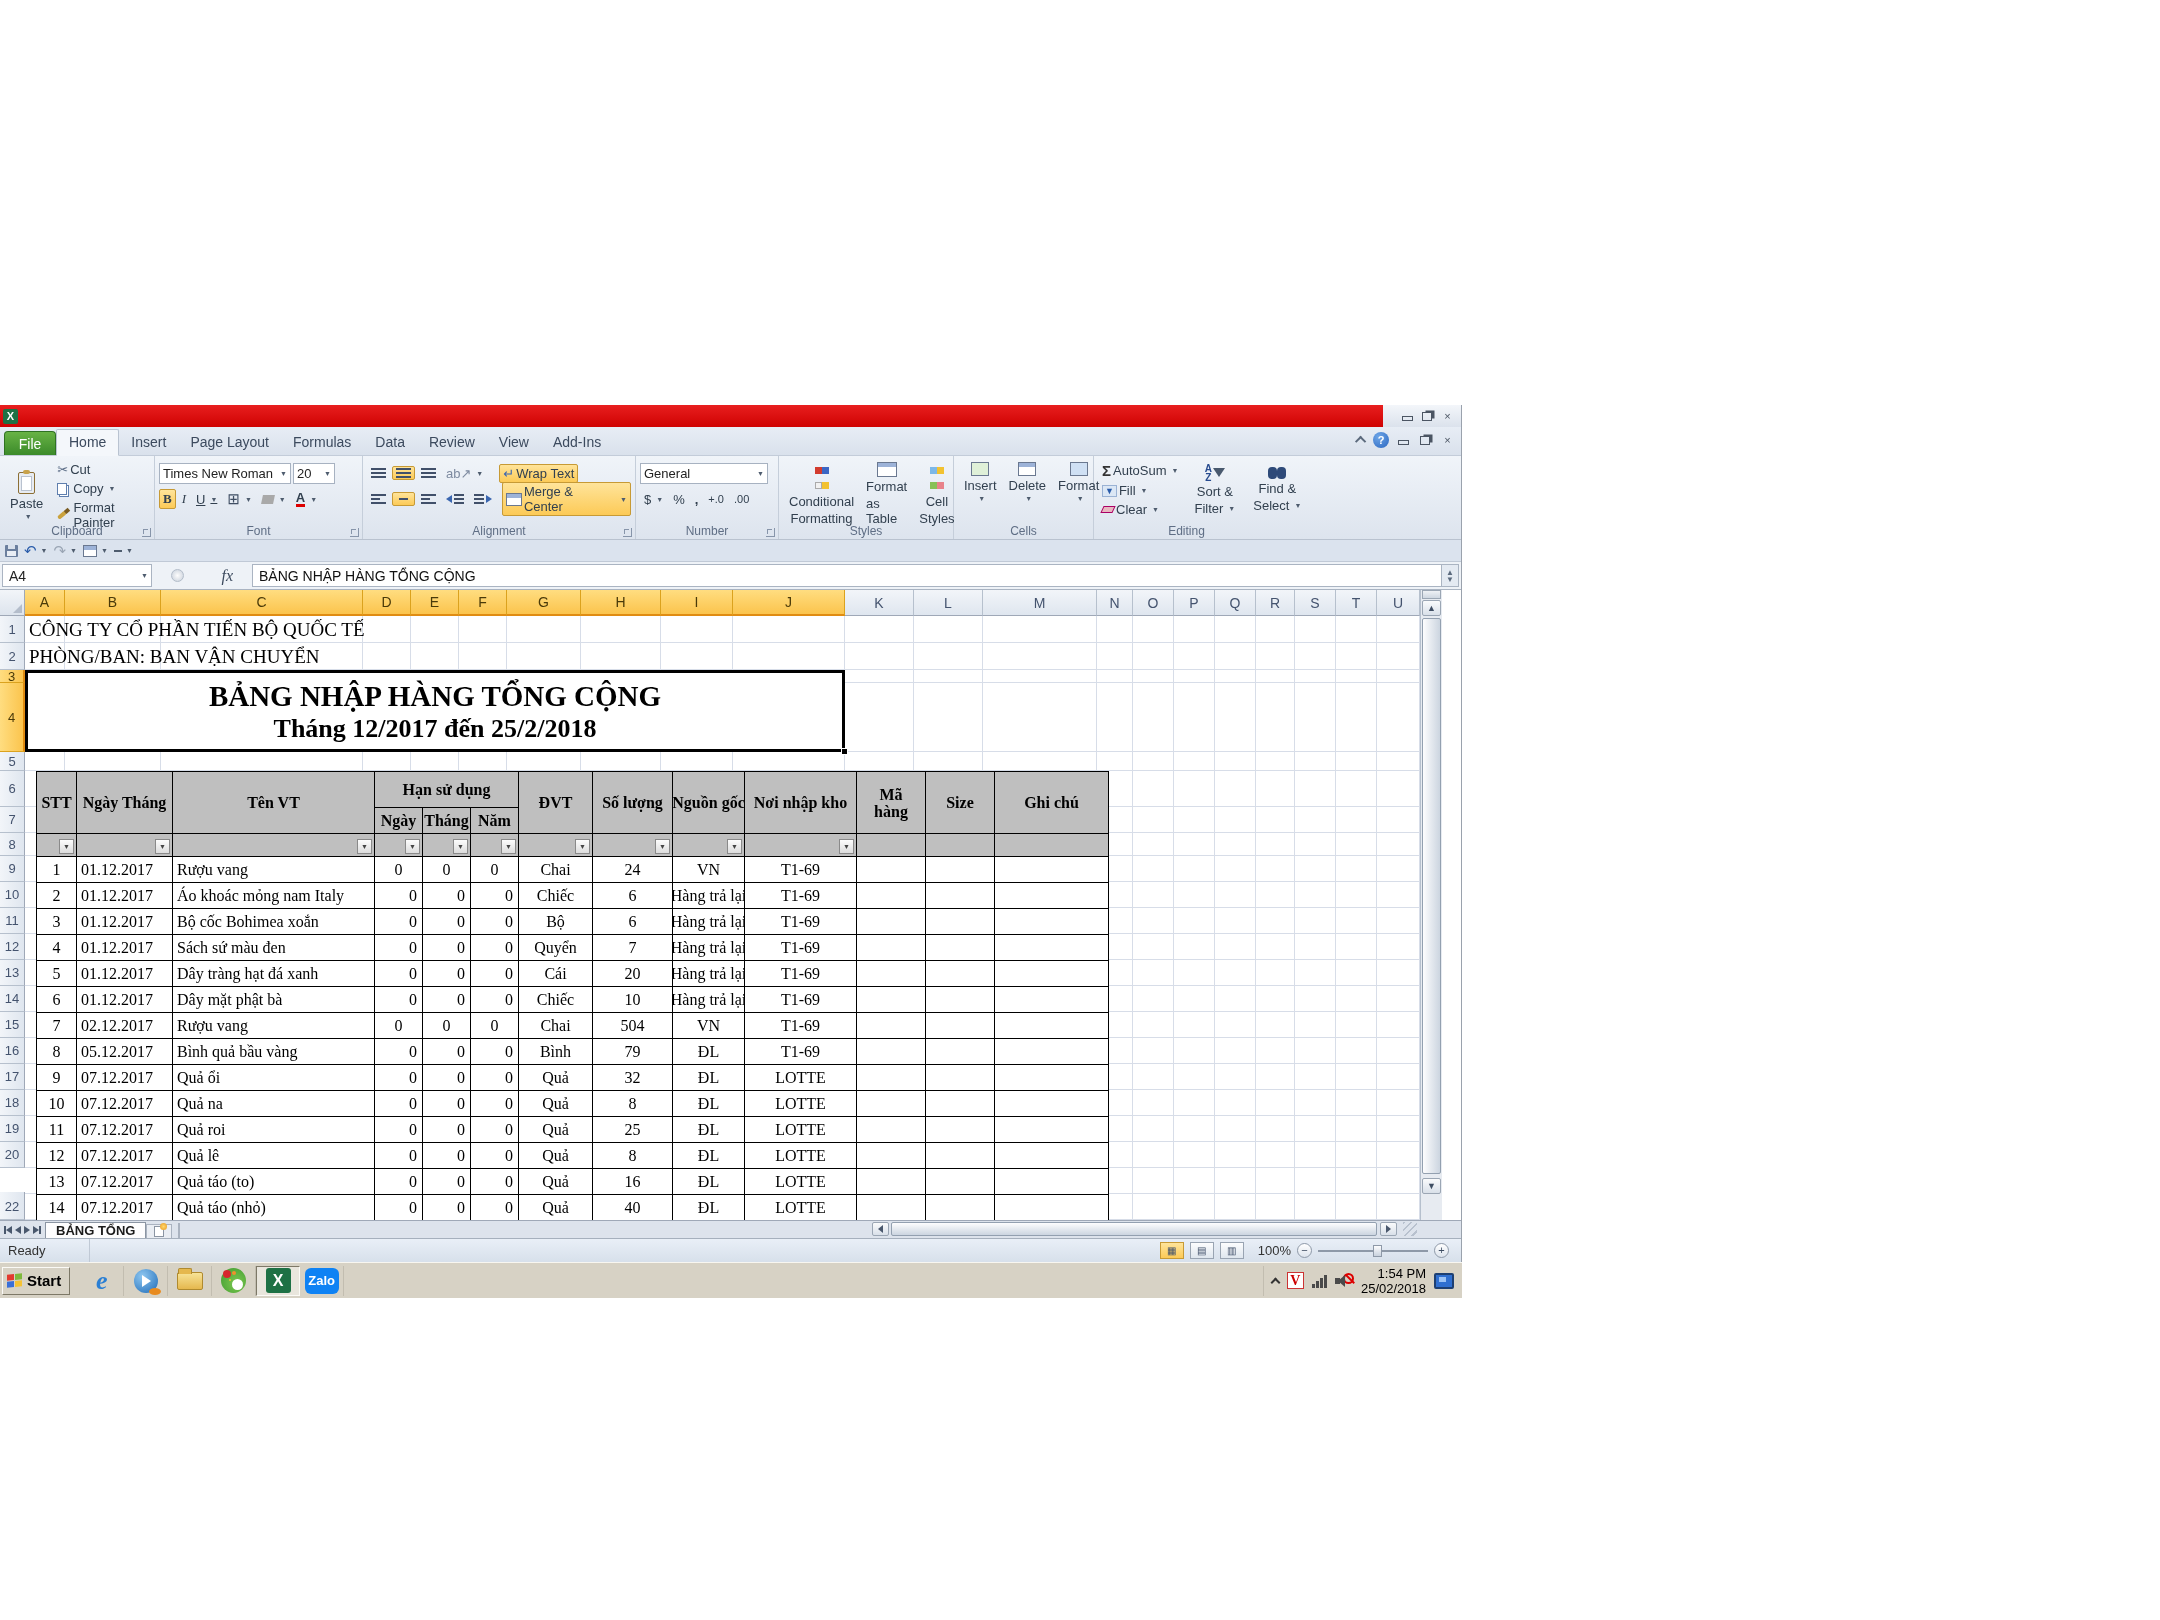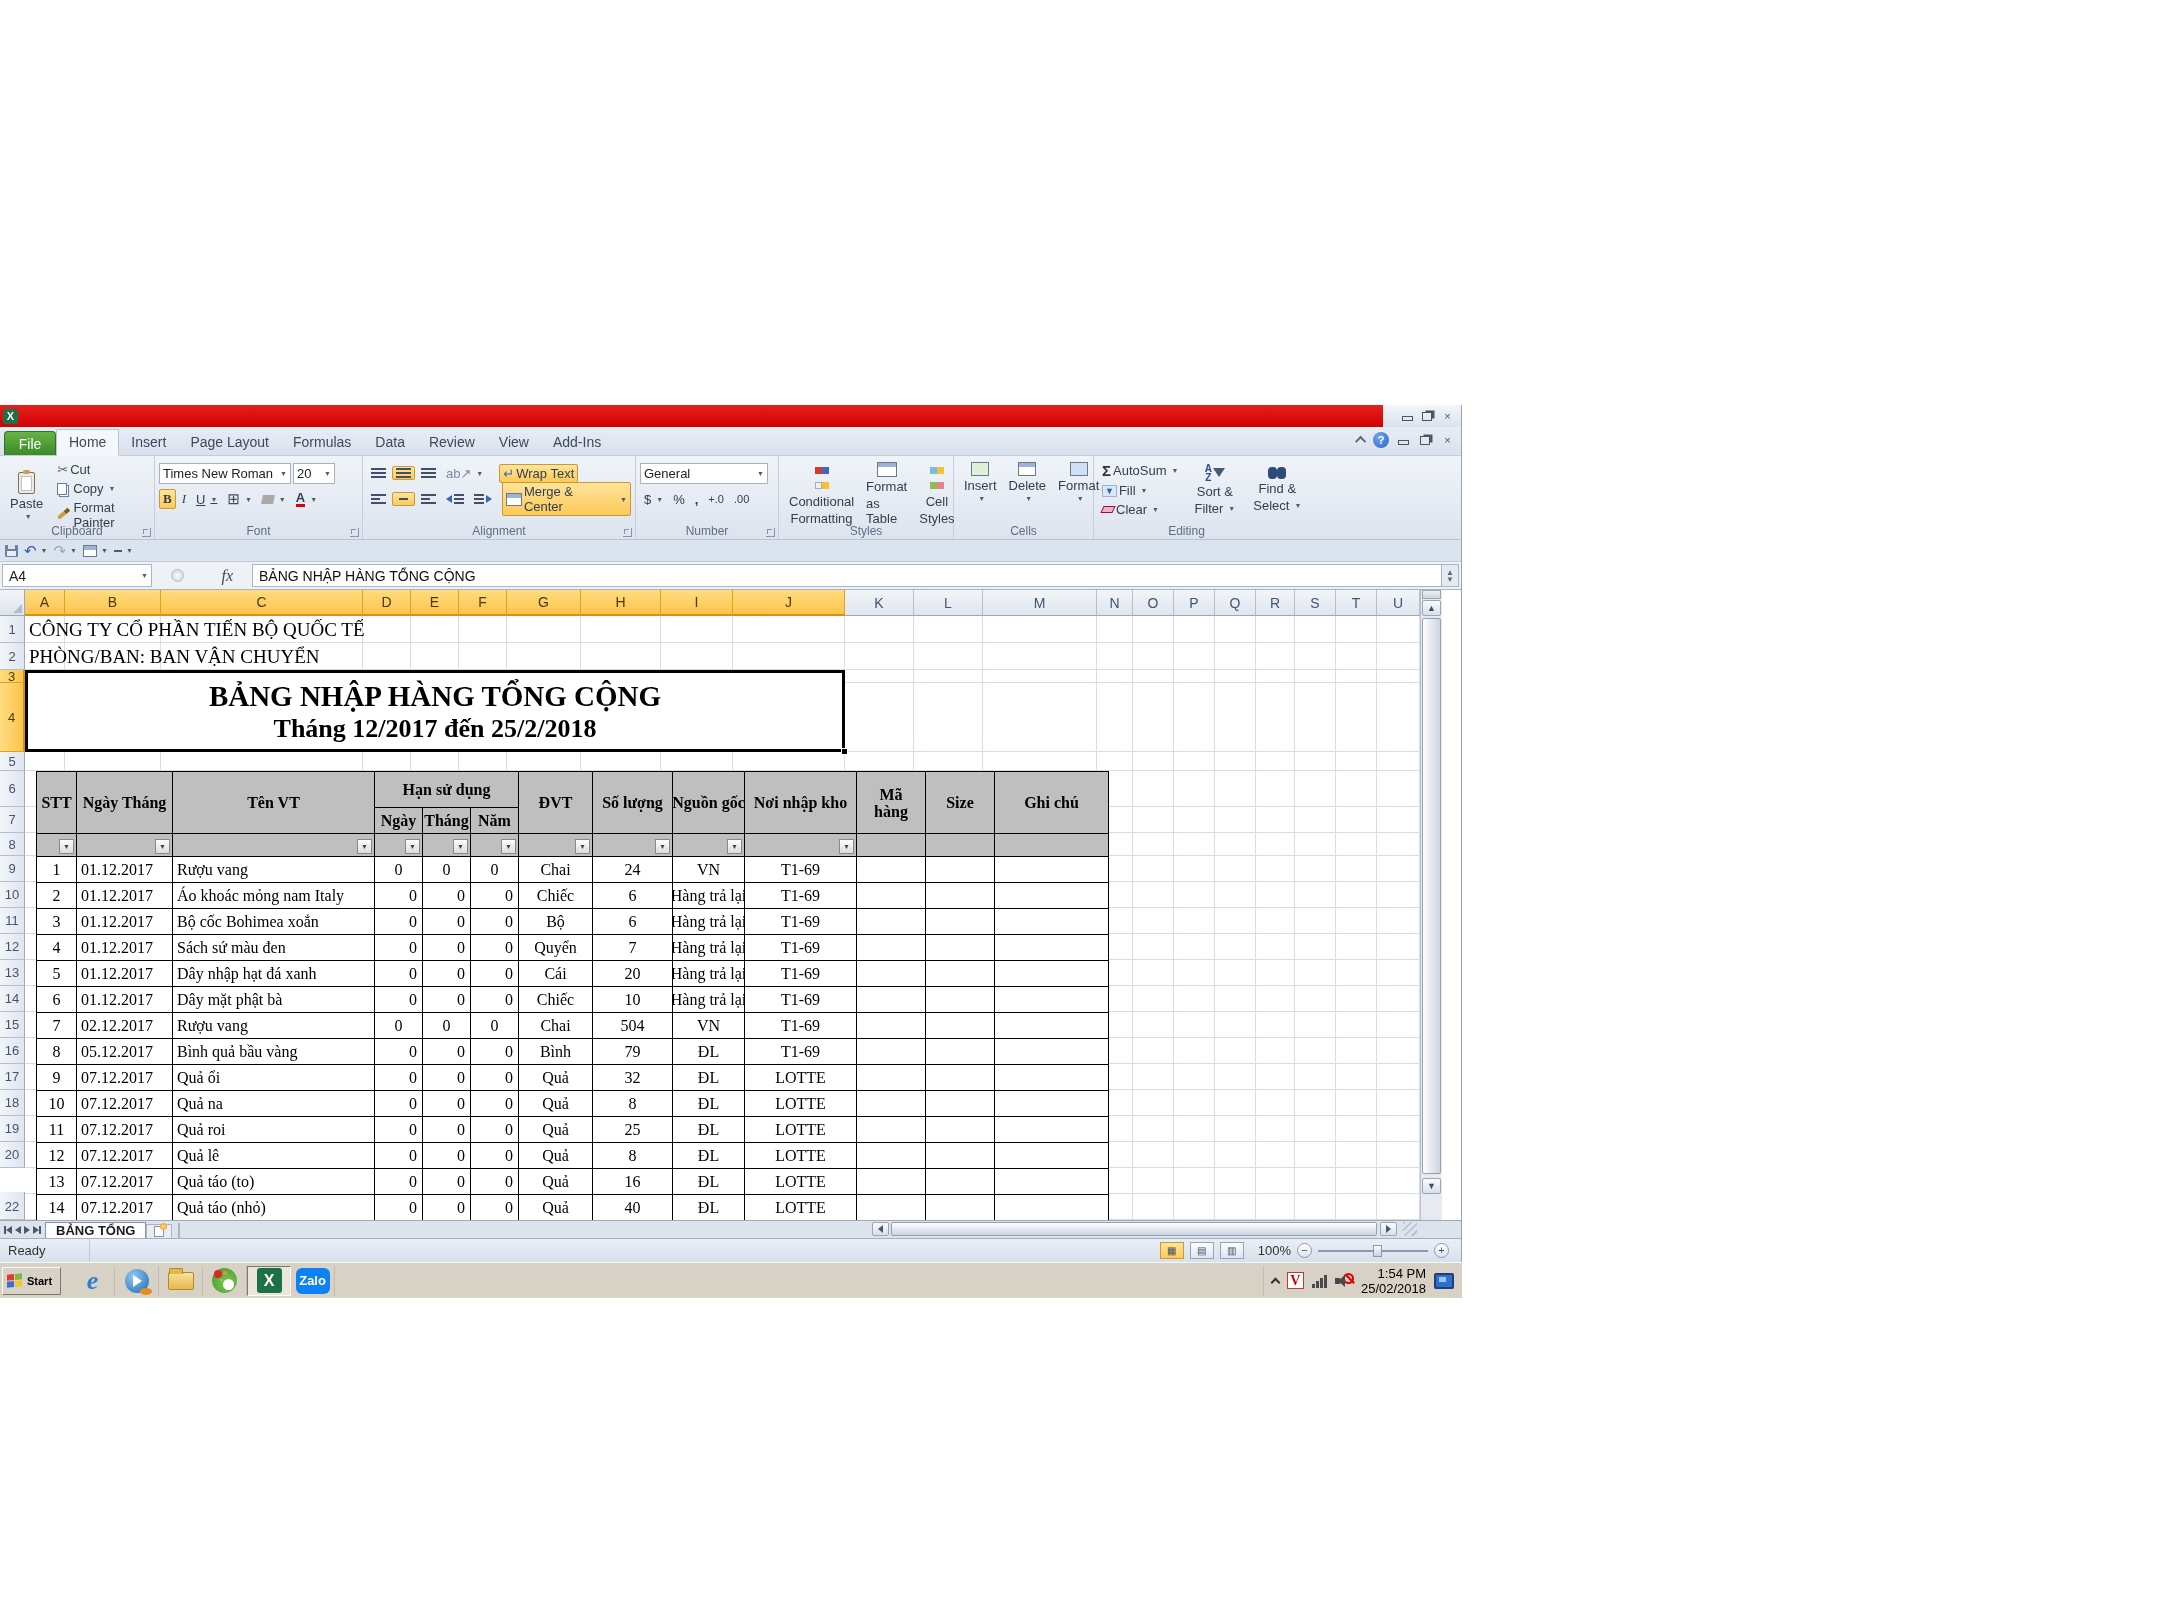--- a/index.html
+++ b/index.html
@@ -128,21 +128,21 @@
   .sb-right{position:absolute;right:12px;display:flex;align-items:center;gap:6px;}
   .viewbtn{width:24px;height:17px;border:1px solid #99a4b2;background:linear-gradient(#fcfdfe,#dfe6ee);display:flex;align-items:center;justify-content:center;font-size:10px;color:#41506a;}
   .viewbtn.on{background:linear-gradient(#ffe49a,#fcca57);border-color:#c79a35;}
   .zoomtrack{width:110px;height:2px;background:#8e99a8;position:relative;}
   .zoomthumb{position:absolute;left:50%;top:-5px;width:9px;height:12px;background:linear-gradient(#fdfdfe,#c9d2de);border:1px solid #8e99a8;}
   .zbtn{width:15px;height:15px;border-radius:50%;border:1px solid #8e99a8;background:linear-gradient(#fff,#dde4ed);
     display:flex;align-items:center;justify-content:center;font-size:11px;color:#3f4e63;line-height:1;}
   
   #taskbar{position:absolute;left:0;top:1262px;width:1462px;height:36px;background:#d7d2c5;border-top:1px solid #f8f6f0;display:flex;align-items:center;}
   .startbtn{height:28px;margin-left:2px;padding:0 8px 0 4px;display:flex;align-items:center;gap:4px;background:#d7d2c5;
-    border:1px solid;border-color:#fbfaf6 #7d7867 #7d7867 #fbfaf6;font-weight:bold;font-size:11px;color:#000;}
+    border:1px solid;border-color:#fbfaf6 #7d7867 #7d7867 #fbfaf6;font-weight:bold;font-size:15px;color:#000;}
   .winflag{width:16px;height:14px;display:grid;grid-template-columns:7px 7px;grid-template-rows:6px 6px;gap:1px;transform:skewY(-6deg);}
   .winflag i{display:block;}
   .tbicon{width:44px;height:30px;display:flex;align-items:center;justify-content:center;border-right:1px solid #c2bdb0;position:relative;}
   .tbicon.pressed{background:#e9e6dd;border:1px solid;border-color:#7d7867 #fbfaf6 #fbfaf6 #7d7867;}
   .ie-e{font-family:"Liberation Serif",serif;font-size:26px;font-style:italic;font-weight:bold;color:#2a7fd4;line-height:1;}
   .wmp{width:24px;height:24px;border-radius:50%;background:radial-gradient(circle at 35% 30%,#8ec7f0,#1d6ab8);display:flex;align-items:center;justify-content:center;position:relative;}
   .wmp::before{content:"";width:0;height:0;border-top:6px solid transparent;border-bottom:6px solid transparent;border-left:9px solid #fff;margin-left:2px;}
   .wmp::after{content:"";position:absolute;bottom:-2px;right:-3px;width:12px;height:7px;background:#e88b1f;border-radius:50%;}
   .folder{width:26px;height:18px;background:linear-gradient(#f7e396,#e5b84e);border:1px solid #b08a2e;border-radius:2px;position:relative;}
   .folder::before{content:"";position:absolute;left:0;top:-5px;width:12px;height:5px;background:#e5b84e;border:1px solid #b08a2e;border-bottom:none;border-radius:2px 2px 0 0;}
@@ -702,21 +702,21 @@
           <div class="tc " style="width: 80px; height: 26px;">7</div>
           <div class="tc " style="width: 72px; height: 26px;">Hàng trả lại</div>
           <div class="tc " style="width: 112px; height: 26px;">T1-69</div>
           <div class="tc " style="width: 69px; height: 26px;"></div>
           <div class="tc " style="width: 69px; height: 26px;"></div>
           <div class="tc " style="width: 114px; height: 26px;"></div>
         </div>
         <div class="trow">
           <div class="tc " style="width: 40px; height: 26px;">5</div>
           <div class="tc left" style="width: 96px; height: 26px;">01.12.2017</div>
-          <div class="tc left" style="width: 202px; height: 26px;">Dây nhập hạt đá xanh</div>
+          <div class="tc left" style="width: 202px; height: 26px;">Dây tràng hạt đá xanh</div>
           <div class="tc right" style="width: 48px; height: 26px;">0</div>
           <div class="tc right" style="width: 48px; height: 26px;">0</div>
           <div class="tc right" style="width: 48px; height: 26px;">0</div>
           <div class="tc " style="width: 74px; height: 26px;">Cái</div>
           <div class="tc " style="width: 80px; height: 26px;">20</div>
           <div class="tc " style="width: 72px; height: 26px;">Hàng trả lại</div>
           <div class="tc " style="width: 112px; height: 26px;">T1-69</div>
           <div class="tc " style="width: 69px; height: 26px;"></div>
           <div class="tc " style="width: 69px; height: 26px;"></div>
           <div class="tc " style="width: 114px; height: 26px;"></div>

